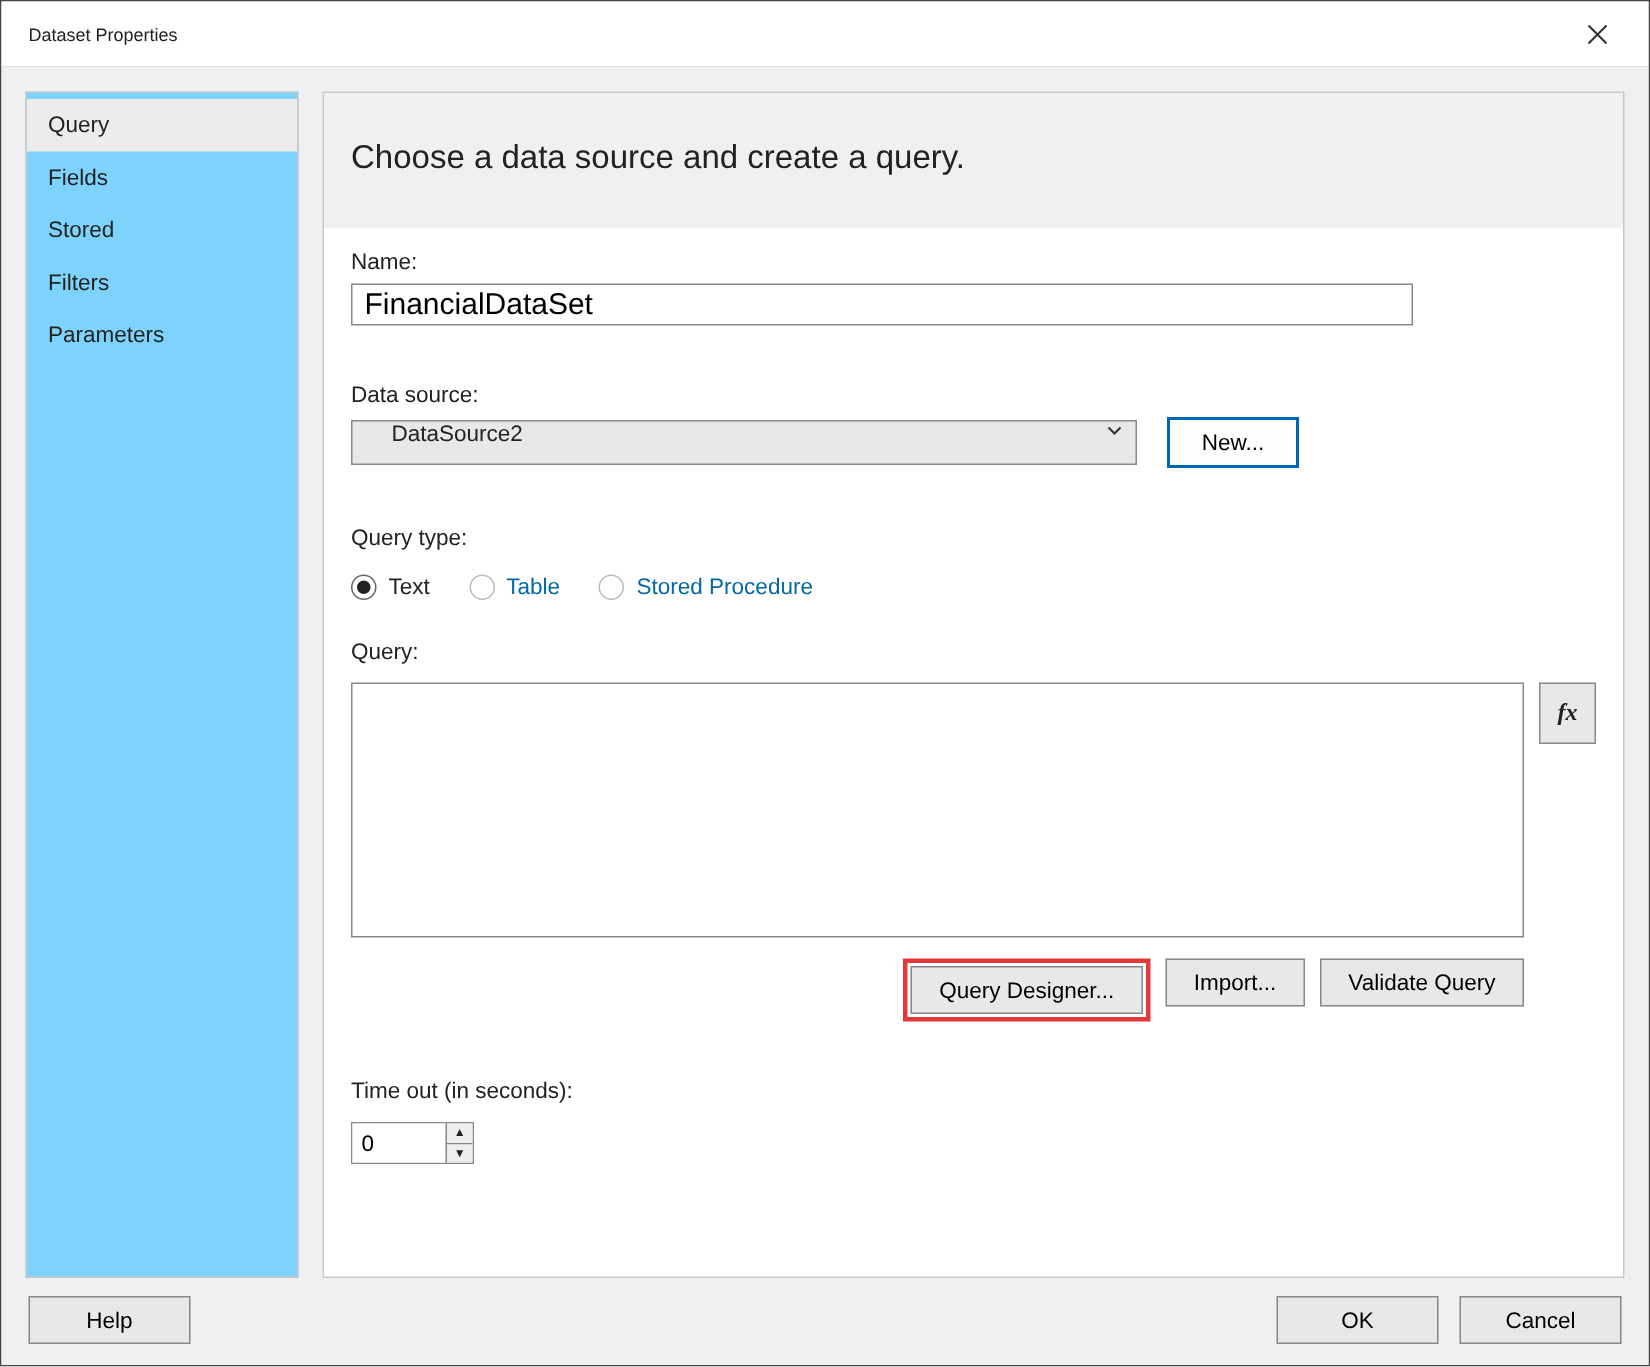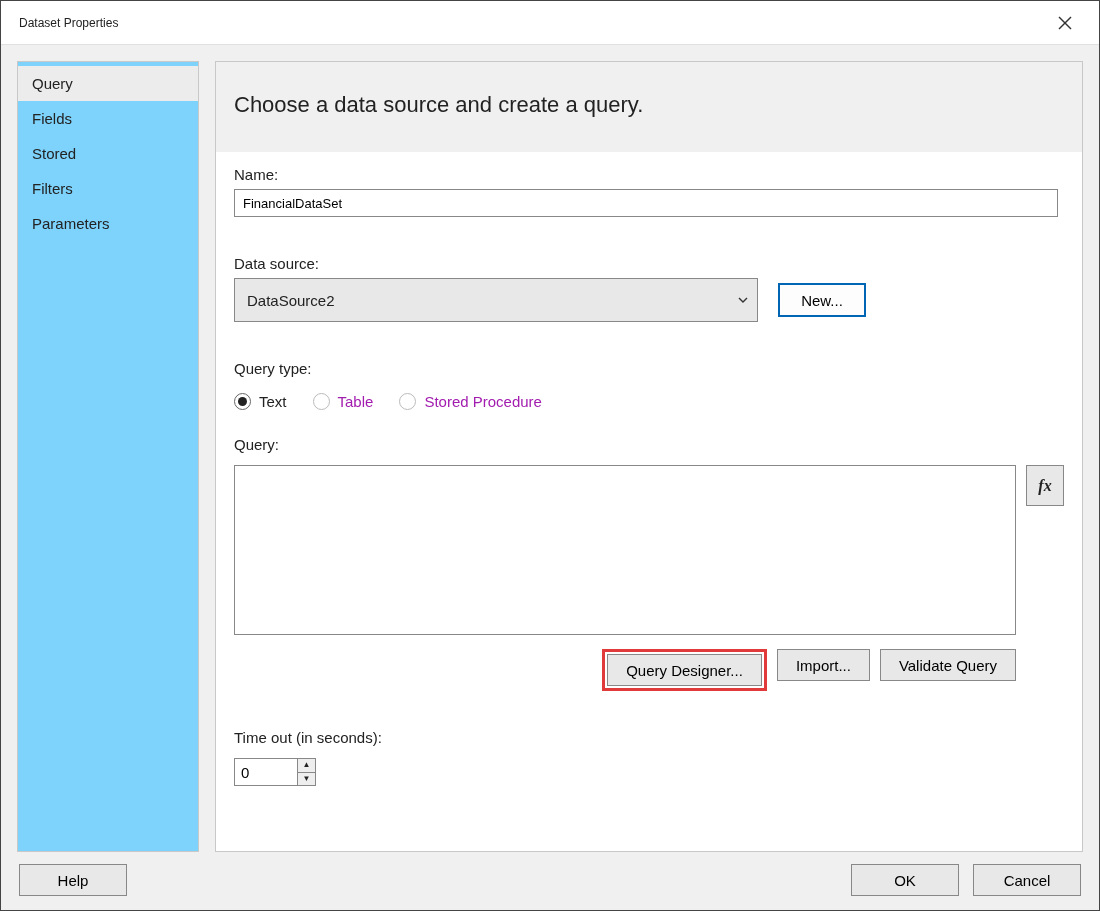--- a/index.html
+++ b/index.html
@@ -75,35 +75,35 @@
     font-size: 22px;
   }
   .main-body {
     flex: 1;
     padding: 12px 18px 18px 18px;
     display: flex;
     flex-direction: column;
   }
   .field-label { font-size: 15px; margin-bottom: 6px; margin-top: 2px; }
   .text-input {
-    width: 824px;
+    width: 708px;
     height: 28px;
     border: 1px solid #888;
     padding: 3px 8px;
-    font-size: 13px;
+    font-size: 20px;
     font-family: inherit;
   }
   .section-gap { height: 36px; }
   .ds-row { display: flex; align-items: center; gap: 20px; }
   .select {
-    width: 524px; height: 44px;
+    width: 524px; height: 30px;
     border: 1px solid #888;
     background: #e8e8e8;
-    display: flex; align-items: center; justify-content: space-between;
-    padding: 0 8px 0 12px;
+    display: flex; align-items: flex-start; justify-content: space-between;
+    padding: 0 8px 0 26px;
     font-size: 15px;
   }
   .select .chev { width: 12px; height: 12px; }
   .btn {
     height: 30px;
     background: #e8e8e8;
     border: 1px solid #888;
     padding: 0 18px;
     font-size: 15px;
     font-family: inherit;
@@ -121,21 +121,21 @@
   .radio-row {
     display: flex;
     gap: 26px;
     align-items: center;
     margin-top: 10px;
   }
   .radio {
     display: flex; align-items: center; gap: 8px;
     font-size: 15px;
   }
-  .radio.disabled { color: #a21caf; }
+  .radio.disabled { color: #0369a1; }
   .rcircle {
     width: 17px; height: 17px; border-radius: 50%;
     border: 1px solid #666;
     display: flex; align-items: center; justify-content: center;
   }
   .radio.disabled .rcircle { border-color: #bbb; }
   .rdot { width: 9px; height: 9px; background: #222; border-radius: 50%; }
   .query-row {
     display: flex;
     gap: 10px;

